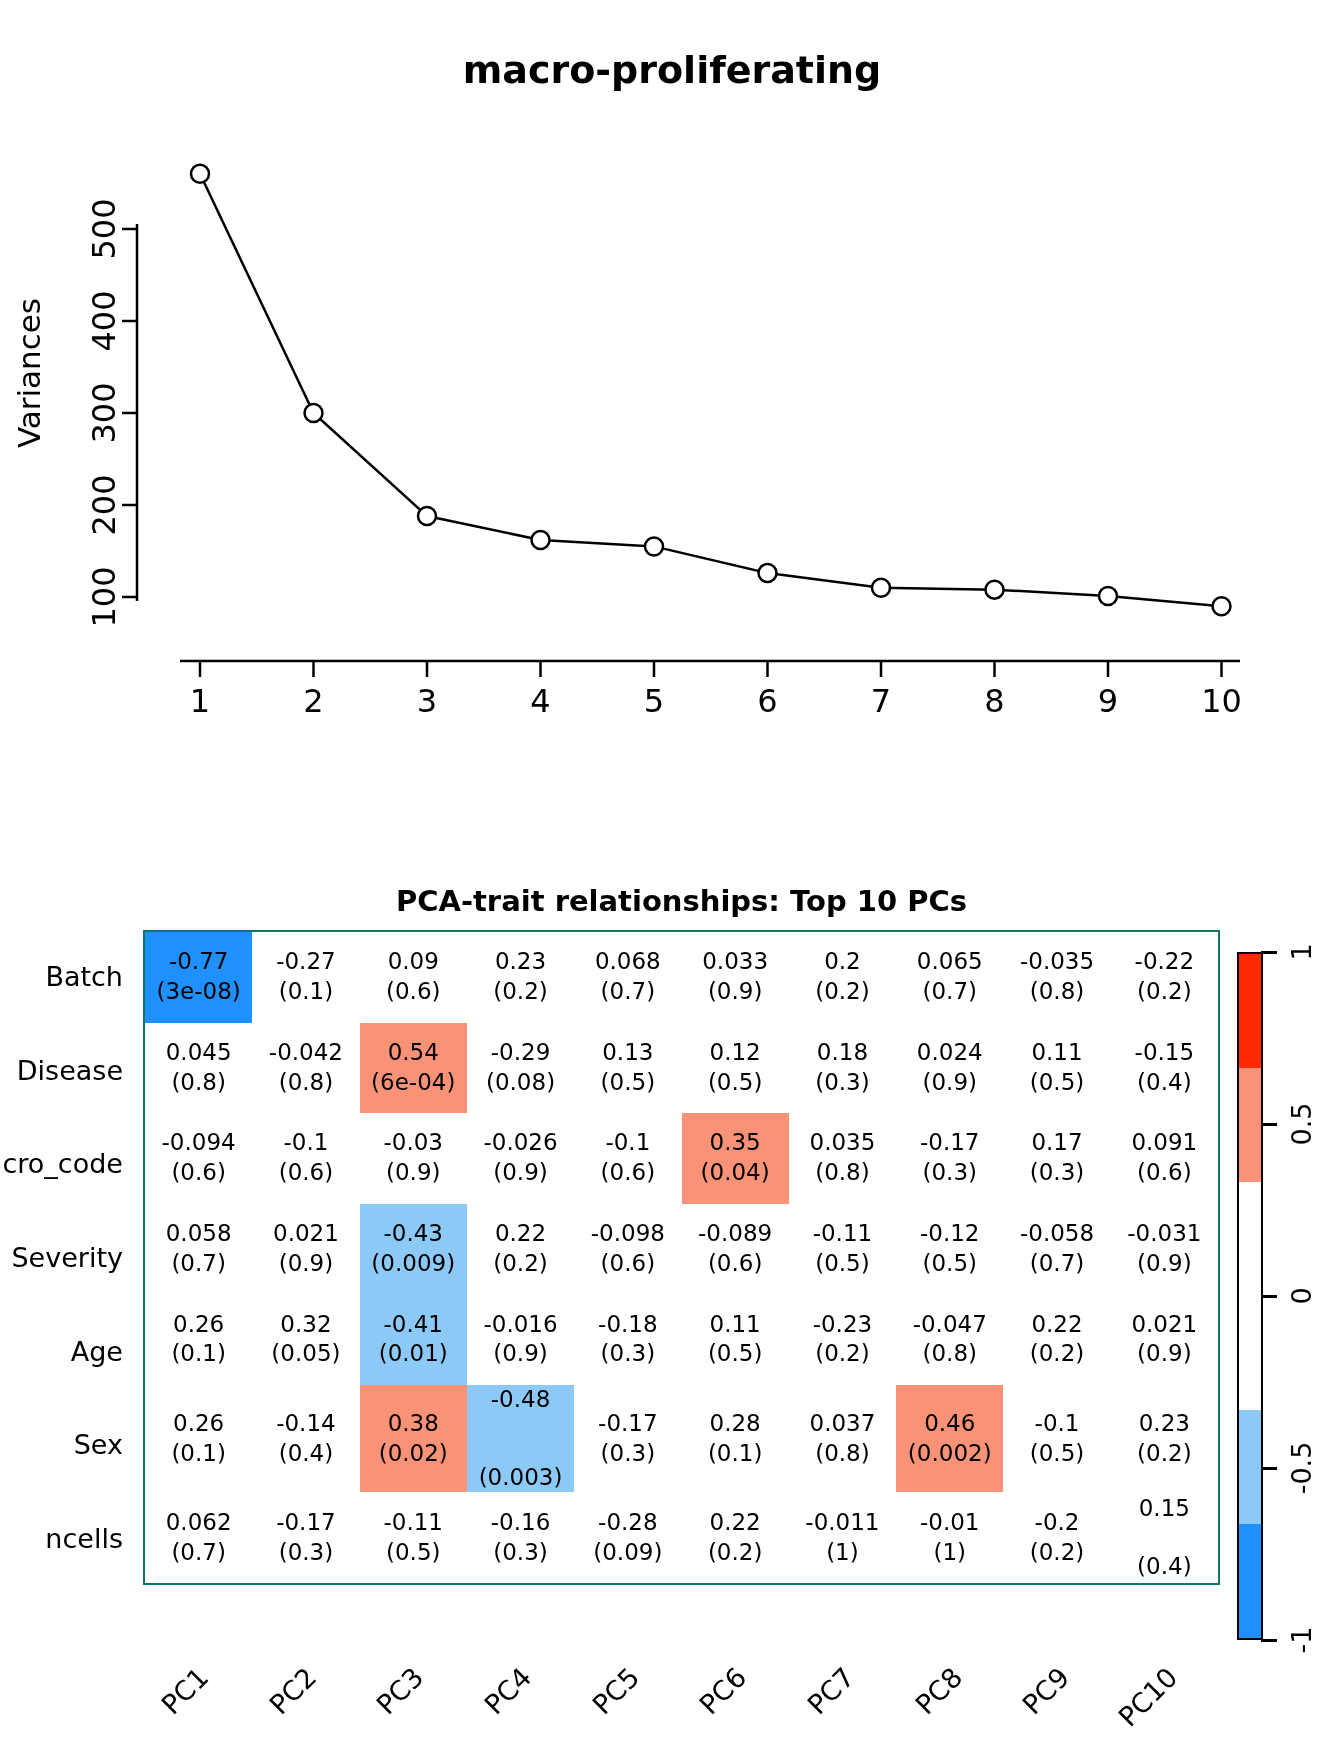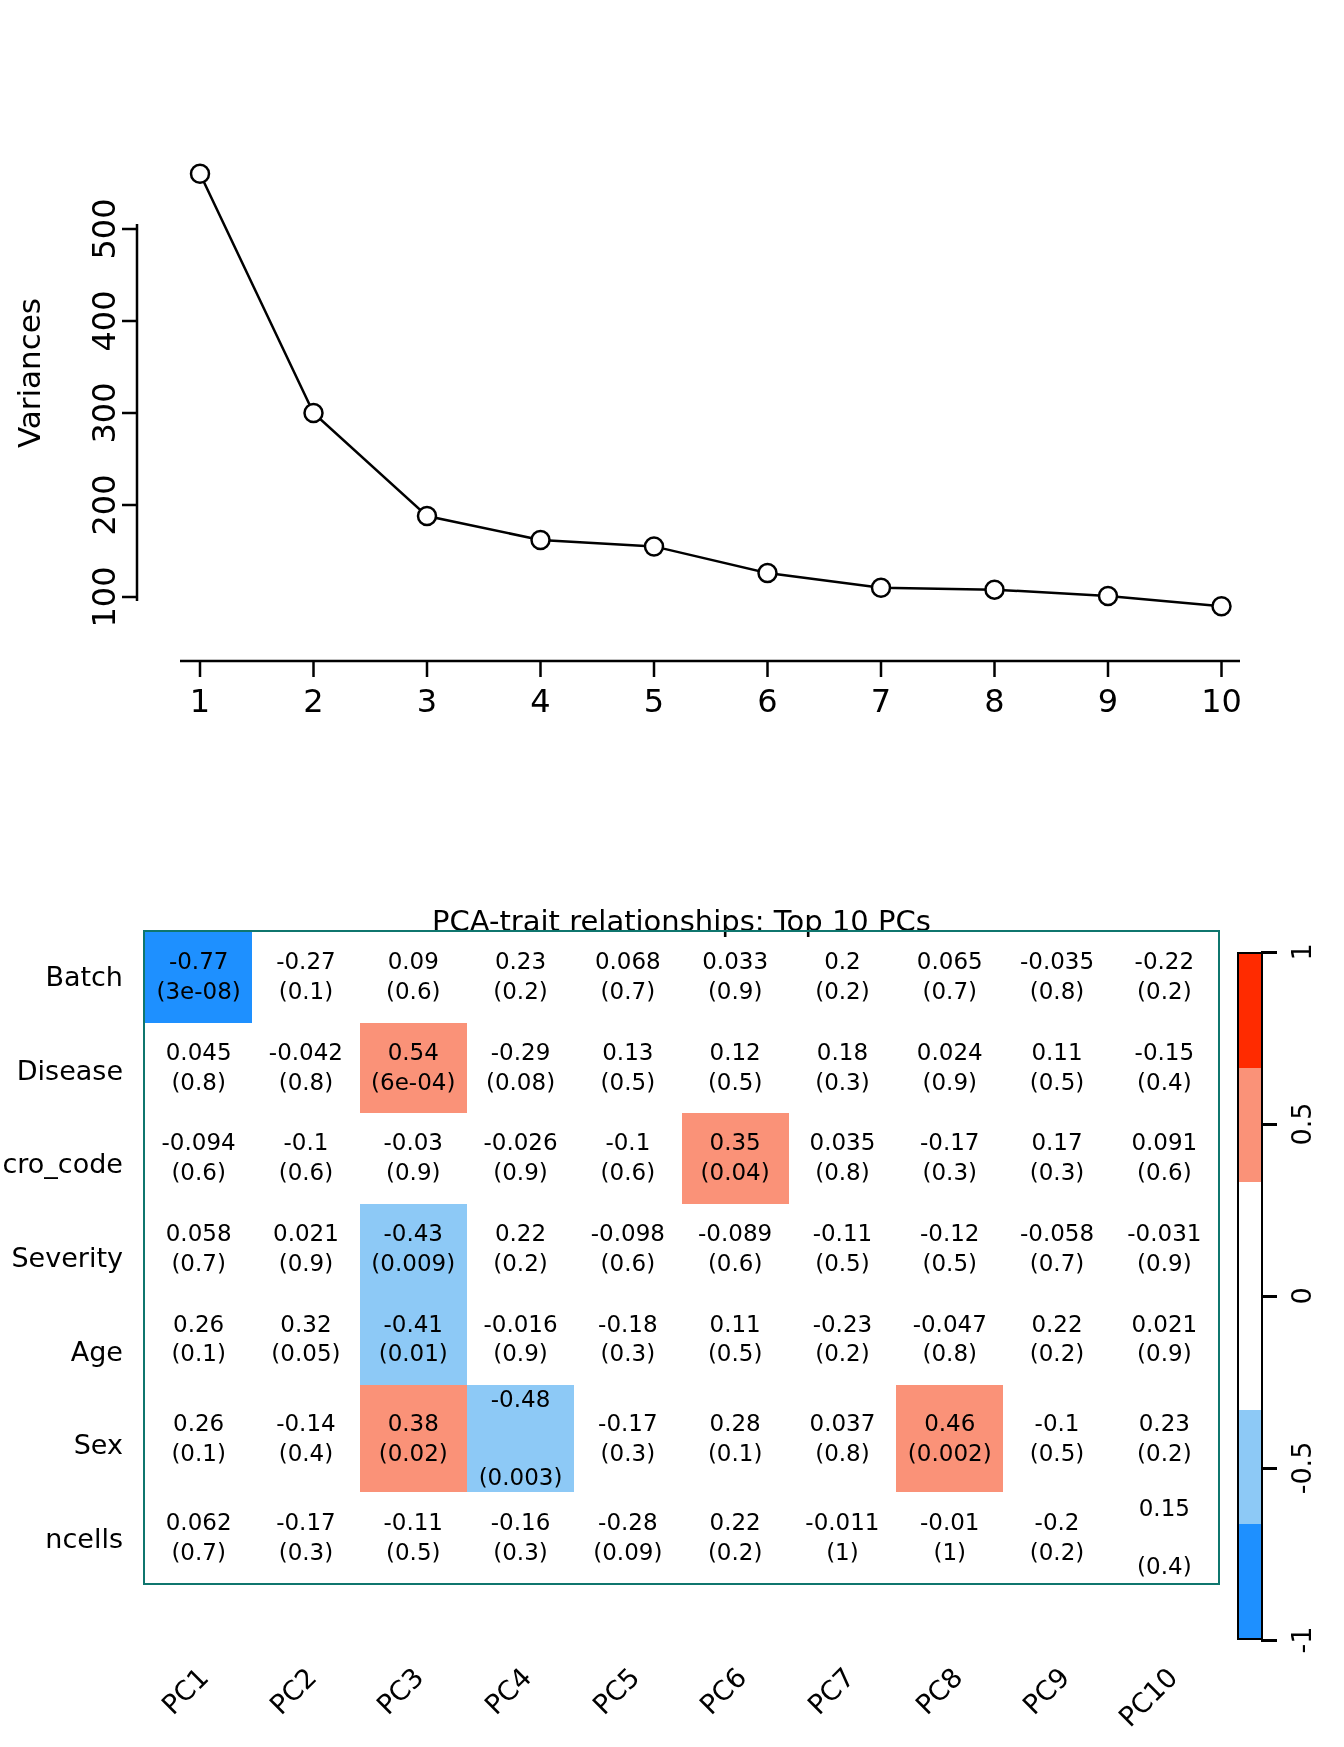--- a/index.html
+++ b/index.html
@@ -4,21 +4,21 @@
 <style>
   html,body{margin:0;padding:0;background:#fff;}
   body{font-family:"DejaVu Sans","Liberation Sans",sans-serif;}
   .canvas{position:relative;width:1344px;height:1747px;background:#ffffff;overflow:hidden;}
   .scree-title{position:absolute;top:48px;left:0;width:1344px;text-align:center;
     font-size:38px;font-weight:bold;color:#000;}
   .scree-ylabel{position:absolute;left:-128px;top:352px;width:320px;height:42px;
     transform:rotate(-90deg);text-align:center;font-size:31px;color:#000;}
   #scree-svg{position:absolute;left:0;top:0;}
   .hm-title{position:absolute;left:143px;top:884px;width:1077px;text-align:center;
-    font-size:29px;font-weight:normal;color:#000;margin-top:20px;}
+    font-size:29px;font-weight:bold;color:#000;}
   .hm-grid{position:absolute;left:143px;top:930px;width:1077px;height:655px;
     border:2px solid #0f766e;box-sizing:border-box;display:grid;
     grid-template-columns:repeat(10,1fr);grid-template-rows:repeat(7,1fr);}
   .hm-cell{display:flex;flex-direction:column;align-items:center;justify-content:center;
     font-size:23px;line-height:1.3;color:#000;text-align:center;}
   .hm-rowlabels{position:absolute;left:0;top:930px;width:133px;height:655px;
     display:flex;flex-direction:column;}
   .hm-rowlabel{flex:1;display:flex;align-items:center;justify-content:flex-end;
     padding-right:10px;font-size:27px;color:#000;white-space:nowrap;}
   .hm-collabel{position:absolute;width:130px;height:28px;font-size:27px;color:#000;
@@ -73,20 +73,21 @@
       <circle cx="313.5" cy="413" r="9" fill="#fff" stroke="#000" stroke-width="2.5"></circle>
       <circle cx="427" cy="516.04" r="9" fill="#fff" stroke="#000" stroke-width="2.5"></circle>
       <circle cx="540.5" cy="539.96" r="9" fill="#fff" stroke="#000" stroke-width="2.5"></circle>
       <circle cx="654" cy="546.4" r="9" fill="#fff" stroke="#000" stroke-width="2.5"></circle>
       <circle cx="767.5" cy="573.08" r="9" fill="#fff" stroke="#000" stroke-width="2.5"></circle>
       <circle cx="881" cy="587.8" r="9" fill="#fff" stroke="#000" stroke-width="2.5"></circle>
       <circle cx="994.5" cy="589.64" r="9" fill="#fff" stroke="#000" stroke-width="2.5"></circle>
       <circle cx="1108" cy="596.08" r="9" fill="#fff" stroke="#000" stroke-width="2.5"></circle>
       <circle cx="1221.5" cy="606.2" r="9" fill="#fff" stroke="#000" stroke-width="2.5"></circle>
     </svg>
+  <div class="scree-title">macro-proliferating</div>
   <div class="scree-ylabel">Variances</div>
 
   <div class="hm-title">PCA-trait relationships: Top 10 PCs</div>
   <div class="hm-grid" id="hm-grid">
       <div class="hm-cell" style="background: rgb(30, 144, 255);">
         <div>-0.77</div>
         <div>(3e-08)</div>
       </div>
       <div class="hm-cell" style="background: transparent;">
         <div>-0.27</div>

